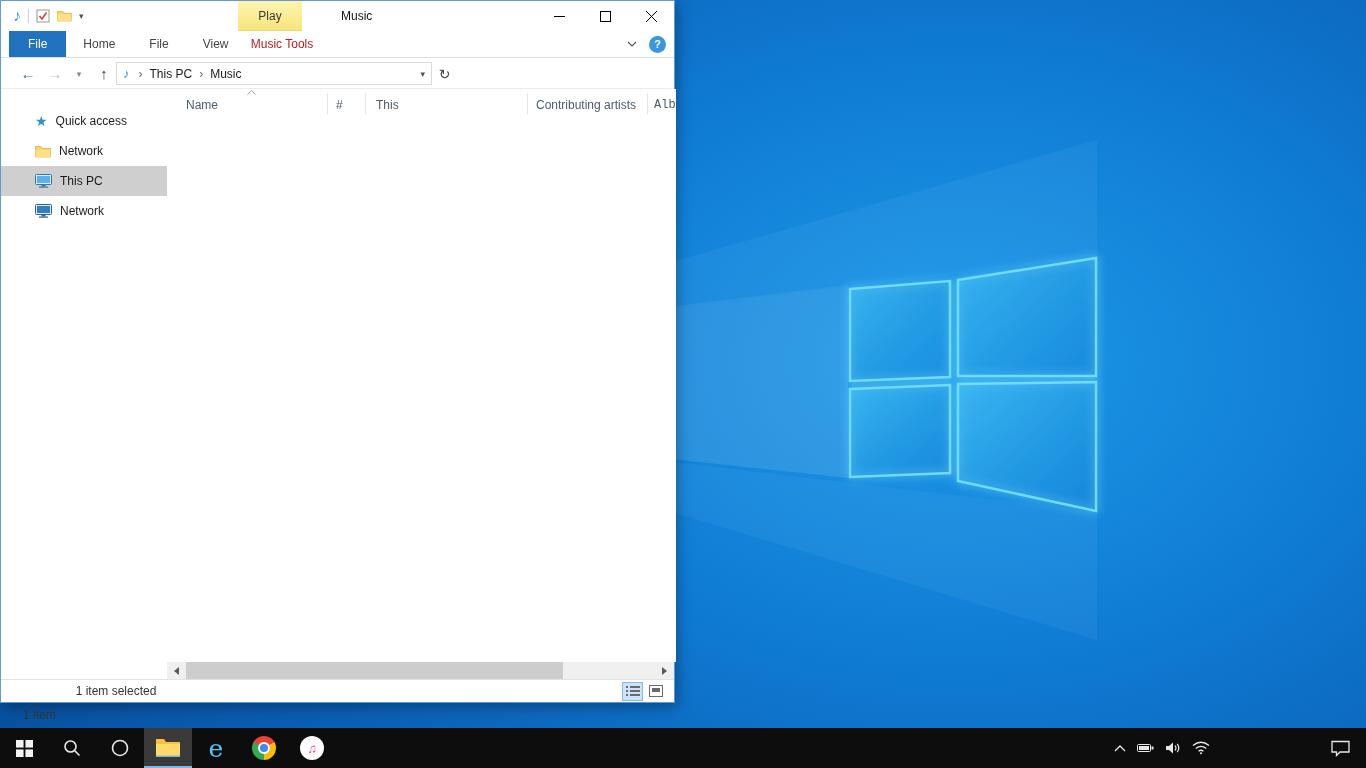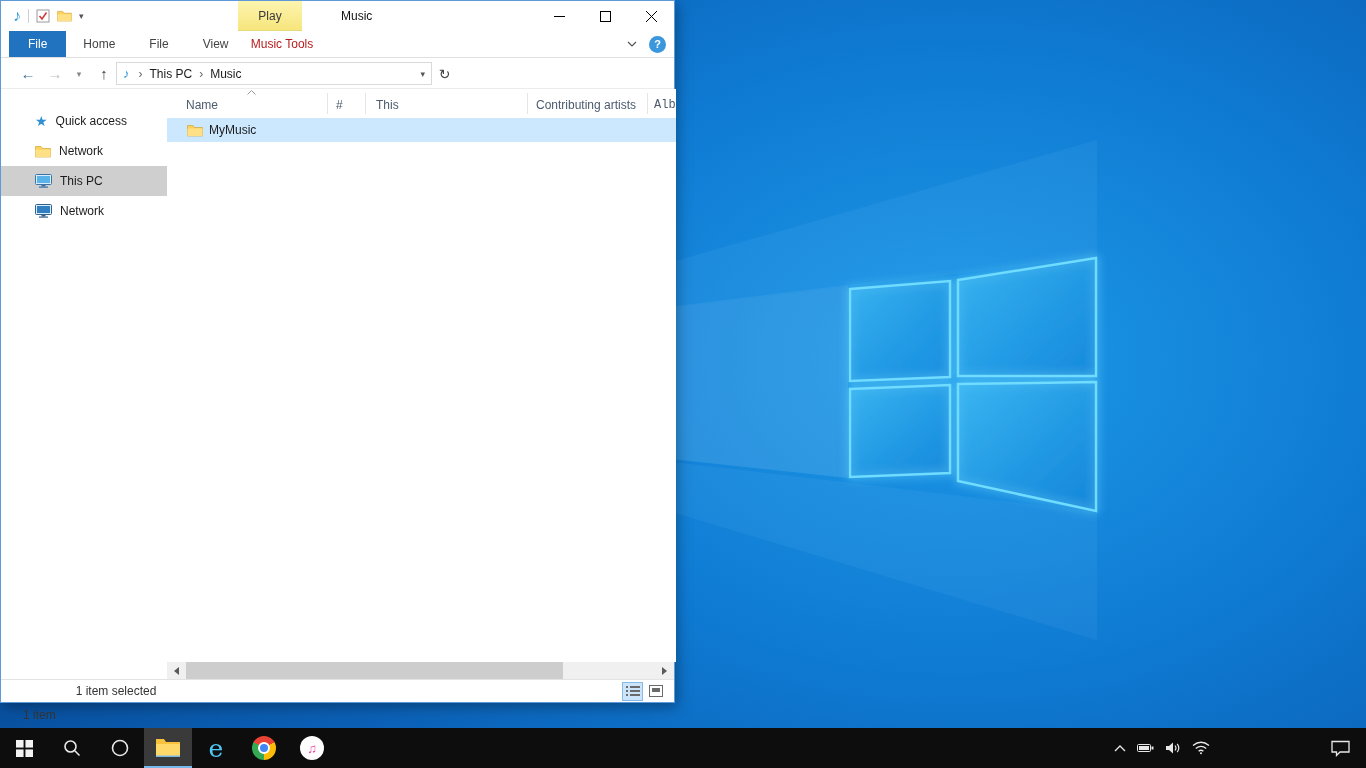--- a/index.html
+++ b/index.html
@@ -247,27 +247,20 @@
       <div class="colhead col-name">Name</div>
       <div class="colhead col-num">#</div>
       <div class="colhead col-title">This</div>
       <div class="colhead col-artists">Contributing artists</div>
       <div class="colhead col-album">Alb</div>
       <div class="colsep sep1"></div>
       <div class="colsep sep2"></div>
       <div class="colsep sep3"></div>
       <div class="colsep sep4"></div>
     </div>
-    <div class="filerow">
-      <svg width="16" height="13" viewBox="0 0 16 13">
-        <path d="M0.5 1.5 h5.5 l1.5 2 h8 v8.5 h-15 z" fill="#ffd157" stroke="#c89a2b" stroke-width="0.6"></path>
-        <path d="M0.5 4.5 h15 v7.5 h-15 z" fill="#ffe084"></path>
-      </svg>
-      <span class="fname">MyMusic</span>
-    </div>
   </div>
 
   <div class="hscroll">
     <div class="hs-btn">
         <span class="tri-left"></span>
       </div>
     <div class="hs-track">
       <div class="hs-thumb"></div>
     </div>
     <div class="hs-btn">

